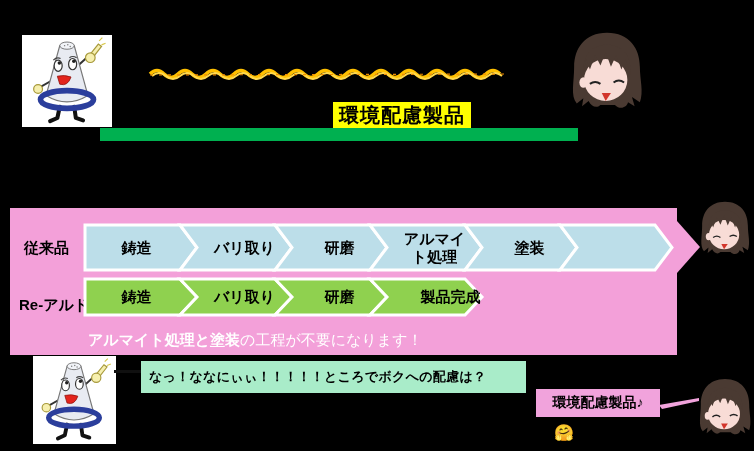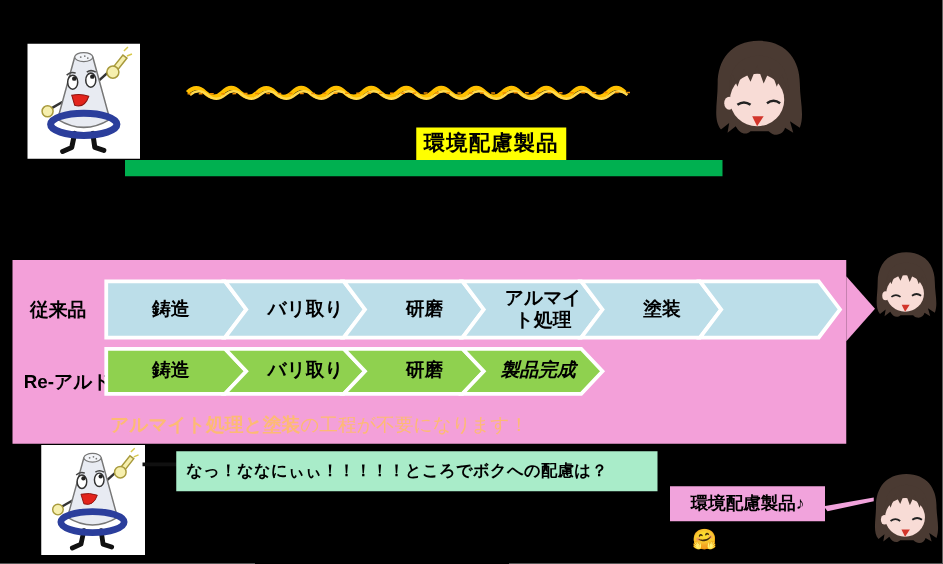--- a/index.html
+++ b/index.html
@@ -1,31 +1,31 @@
 <!DOCTYPE html>
 <html><head>
 <meta charset="utf-8">
 <style>
   html,body{margin:0;padding:0;}
   body{font-family:"Liberation Sans","DejaVu Sans",sans-serif;}
   #canvas{position:relative;width:754px;height:451px;background:#000;overflow:hidden;}
   .abs{position:absolute;}
 
   .mascot-card{background:#fff;}
-  .eco-label{font-weight:bold;font-size:17px;line-height:24px;padding:1px 6px;letter-spacing:1px;color:#000;}
+  .eco-label{font-weight:bold;font-size:20px;line-height:24px;padding:1px 6px;letter-spacing:1px;color:#000;}
   .green-bar{background:#00B050;}
 
   .panel{background:#F3A0D9;}
   .panel-arrow{width:0;height:0;border-top:26px solid transparent;border-bottom:26px solid transparent;border-left:23px solid #F3A0D9;}
   .row-band{position:absolute;}
   .row-band svg{position:absolute;left:0;top:0;overflow:visible;}
   .step-label{position:absolute;top:0;height:100%;display:flex;align-items:center;justify-content:center;
       font-weight:bold;font-size:15px;color:#000;text-align:center;white-space:pre-line;line-height:1.15;}
   .row-label{font-size:15px;color:#000;white-space:nowrap;font-weight:bold;}
-  .note-line{font-size:15px;color:#fdba74;white-space:nowrap;}
+  .note-line{font-size:15px;color:#ffffff;white-space:nowrap;}
   .note-bold{font-weight:bold;}
 
   .bubble{display:flex;align-items:center;font-weight:bold;color:#000;}
   .bubble-mint{font-size:13px;padding:4px 8px;letter-spacing:.3px;}
   .bubble-pink{font-size:14px;justify-content:center;}
   .connector{background:#101010;}
   .emoji{font-size:16px;line-height:16px;}
 </style>
 </head>
 <body>
@@ -116,21 +116,21 @@
     <svg width="405" height="40" viewBox="0 0 405 40">
         <path d="M 0 2 L 95 2 L 112 20 L 95 38 L 0 38 Z" fill="#8FD14F" stroke="#FFFFFF" stroke-width="3"></path>
         <path d="M 95 2 L 190 2 L 207 20 L 190 38 L 95 38 L 112 20 Z" fill="#8FD14F" stroke="#FFFFFF" stroke-width="3"></path>
         <path d="M 190 2 L 285 2 L 302 20 L 285 38 L 190 38 L 207 20 Z" fill="#8FD14F" stroke="#FFFFFF" stroke-width="3"></path>
         <path d="M 285 2 L 380 2 L 397 20 L 380 38 L 285 38 L 302 20 Z" fill="#8FD14F" stroke="#FFFFFF" stroke-width="3"></path>
       </svg>
     <div class="abs" style="left:0;top:0;width:100%;height:100%;">
         <span class="step-label" style="left: 4px; width: 95px;">鋳造</span>
         <span class="step-label" style="left: 112px; width: 95px;">バリ取り</span>
         <span class="step-label" style="left: 207px; width: 95px;">研磨</span>
-        <span class="step-label" style="left: 298px; width: 95px; font-style: italic;">製品完成</span>
+        <span class="step-label" style="left: 318px; width: 95px;">製品完成</span>
       </div>
   </div>
 
   <div class="abs note-line" style="left:88px;top:331px;">
     <span class="note-bold">アルマイト処理と塗装</span><span>の工程が不要になります！</span>
   </div>
 
   <svg class="abs" style="left:697px;top:200px;" width="56" height="64">
       <use href="#sym-woman"></use>
     </svg>

